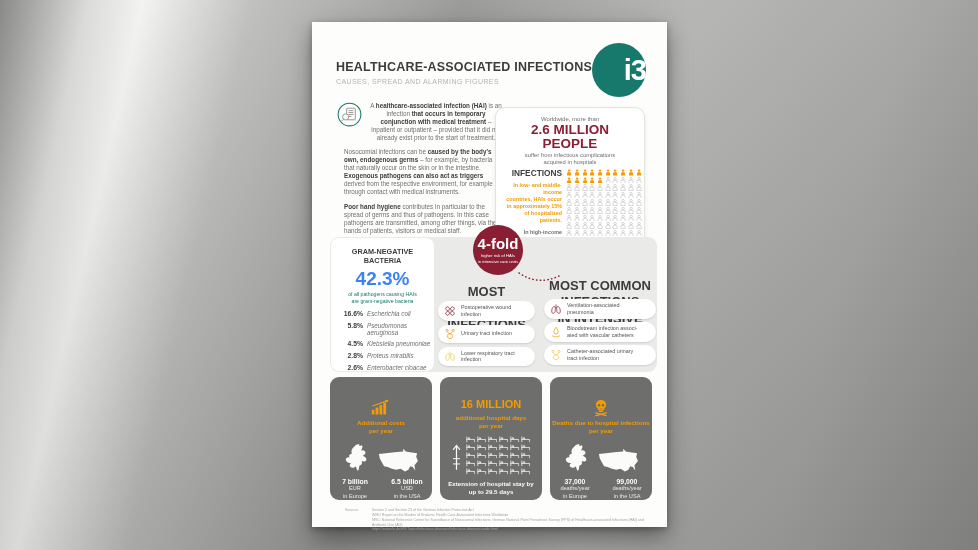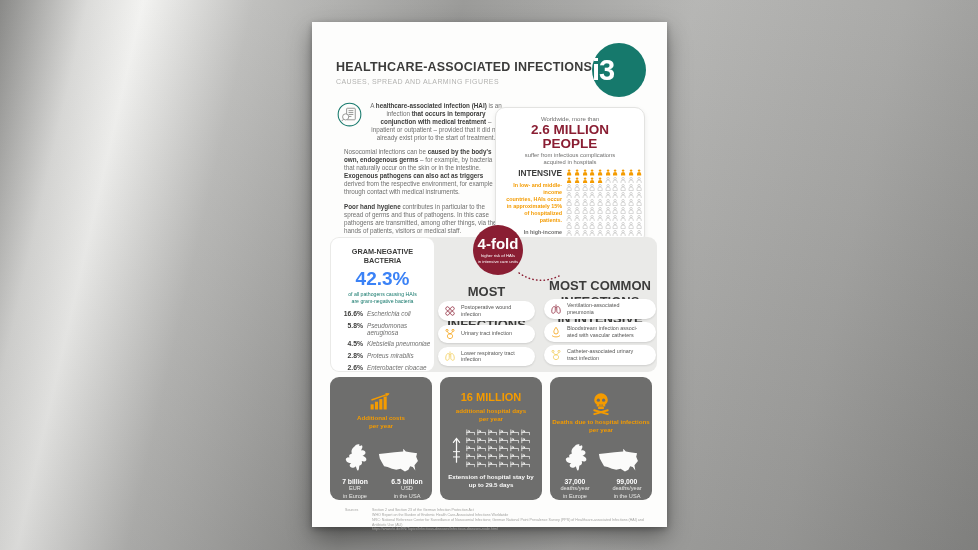--- a/index.html
+++ b/index.html
@@ -13,21 +13,21 @@
   .poster{
     position:absolute;left:312px;top:22px;width:355px;height:505px;background:#fdfdfc;
     box-shadow:0 10px 22px rgba(0,0,0,.38),0 2px 6px rgba(0,0,0,.28);z-index:1;
   }
   .abs{position:absolute;}
   .prel{white-space:pre-line;}
   
   .title{left:24px;top:38px;width:270px;font-size:12.5px;font-weight:bold;color:#3c3c3b;letter-spacing:.2px;}
   .subtitle{left:24px;top:56px;width:270px;font-size:7px;color:#b3b3b1;letter-spacing:.4px;}
   .logo{left:280px;top:21px;width:54px;height:54px;border-radius:50%;background:#16796c;
-    display:flex;align-items:center;justify-content:flex-start;color:#fff;font-size:29px;font-weight:bold;letter-spacing:-1px;}
+    display:flex;align-items:center;justify-content:flex-end;color:#fff;font-size:29px;font-weight:bold;letter-spacing:-1px;}
   
   .intro-icon{left:25px;top:80px;width:25px;height:25px;}
   .intro-text{left:32px;top:80px;width:160px;color:#6f6f6e;font-size:6.3px;line-height:1.28;}
   .intro-p{margin:0 0 6px 0;}
   .intro-p b{color:#3c3c3b;}
   .intro-p.beside{margin-left:24px;text-align:center;}
   
   .wbox{left:183px;top:85px;width:150px;height:138px;background:#fff;border:1px solid #e3e3e1;
     border-radius:10px;box-shadow:0 2px 5px rgba(0,0,0,.08);box-sizing:border-box;}
   .w-lead{left:0;top:8px;width:100%;text-align:center;font-size:6px;color:#6f6f6e;}
@@ -62,21 +62,21 @@
   .pills{display:flex;flex-direction:column;}
   .mid-pills{left:108px;top:64px;width:97px;gap:4px;}
   .icu-pills{left:214px;top:62px;width:112px;gap:3.5px;}
   .pill{background:#fff;border-radius:11px;box-shadow:0 1px 2px rgba(0,0,0,.12);
     display:flex;align-items:center;padding:3px 6px;min-height:12px;}
   .pill-icon{width:12px;height:12px;flex:0 0 auto;margin-right:5px;display:flex;align-items:center;}
   .pill-icon svg{width:12px;height:12px;}
   .pill-label{font-size:5.4px;line-height:1.25;color:#565655;white-space:pre-line;}
   
   .statbox{top:355px;width:102px;height:123px;background:#6e6e6d;border-radius:9px;color:#fff;
-    display:flex;flex-direction:column;align-items:center;box-sizing:border-box;padding-top:15px;text-align:center;}
+    display:flex;flex-direction:column;align-items:center;box-sizing:border-box;padding-top:22px;text-align:center;}
   .sb1{left:18px;} .sb2{left:128px;} .sb3{left:238px;}
   .sb-headline{font-size:11px;font-weight:bold;color:#f49b00;line-height:1.05;}
   .sb-title{font-size:6.2px;font-weight:bold;color:#f49b00;line-height:1.3;margin-top:3px;}
   .maps{display:flex;align-items:flex-end;gap:7px;margin-top:7px;height:38px;}
   .facts{display:flex;gap:10px;margin-top:4px;}
   .fact{width:42px;}
   .fact-value{font-size:6.8px;font-weight:bold;color:#fff;}
   .fact-detail{font-size:5.6px;line-height:1.3;color:#e9e9e7;}
   .beds-wrap{display:flex;align-items:center;gap:5px;margin-top:6px;height:40px;}
   .beds-grid{display:grid;grid-template-columns:repeat(6,1fr);gap:1.5px;}
@@ -116,21 +116,21 @@
       <p class="intro-p"><b>Poor hand hygiene</b> contributes in particular to the spread of germs and thus of pathogens. In this case pathogens are transmitted, among other things, via the hands of patients, visitors or medical staff.</p>
     </div>
 
   <div class="abs wbox">
     <div class="abs w-lead">Worldwide, more than</div>
     <div class="abs w-headline prel">2.6 MILLION
 PEOPLE</div>
     <div class="abs w-sub prel">suffer from infectious complications
 acquired in hospitals</div>
     <div class="abs prev-col">
-      <div class="prev-title">INTENSIVE</div>
+      <div class="prev-title">INFECTIONS</div>
       <div class="prev-low prel">In low- and middle-income
 countries, HAIs occur
 in approximately 15%
 of hospitalized patients.</div>
       <div class="prev-high prel">In high-income countries,
 however, the figure
 is around 7%.</div>
     </div>
     <div class="abs pgrid">
         <svg class="person" viewBox="0 0 10 11">

